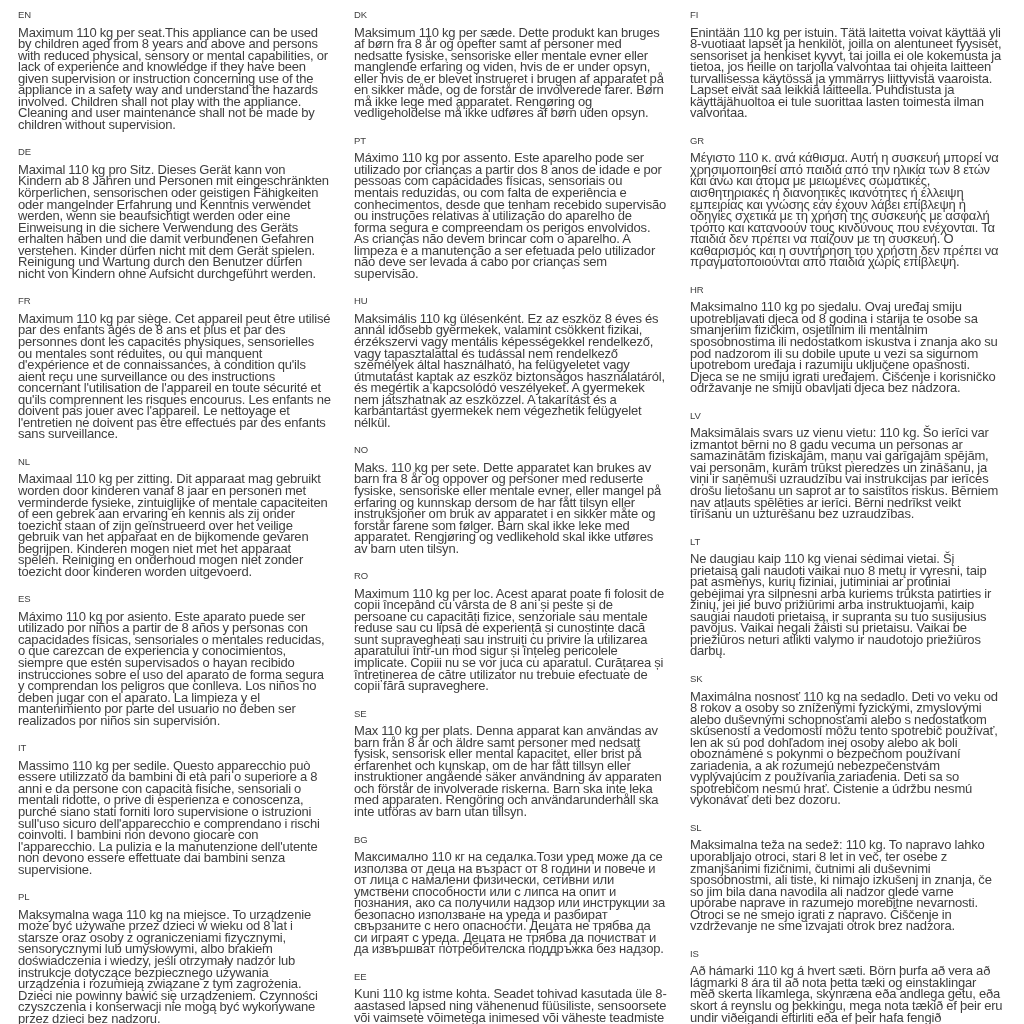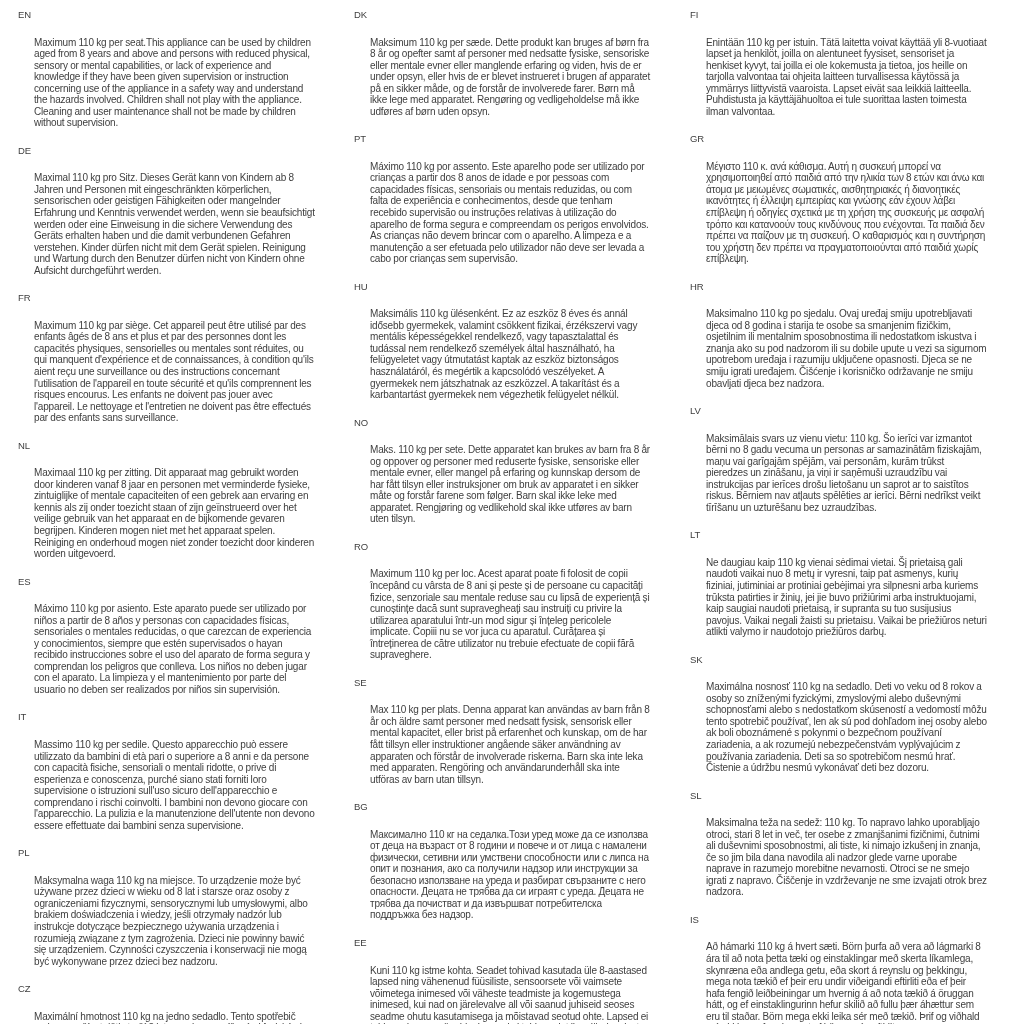--- a/index.html
+++ b/index.html
@@ -29,22 +29,22 @@
     margin: 0 0 16px 0;
   }
   .lang-code {
     font-size: 9.5px;
     line-height: 11.5px;
     color: #3e3e3e;
     letter-spacing: -0.1px;
     margin: 0 0 6px 0;
   }
   .lang-text {
-    margin: 16px;
-    font-size: 10px;
+    margin: 0;
+    font-size: 13px;
     line-height: 11.55px;
     letter-spacing: -0.18px;
     color: #3e3e3e;
     text-align: left;
     word-spacing: -0.2px;
   }
 </style>
 </head>
 <body>
 

